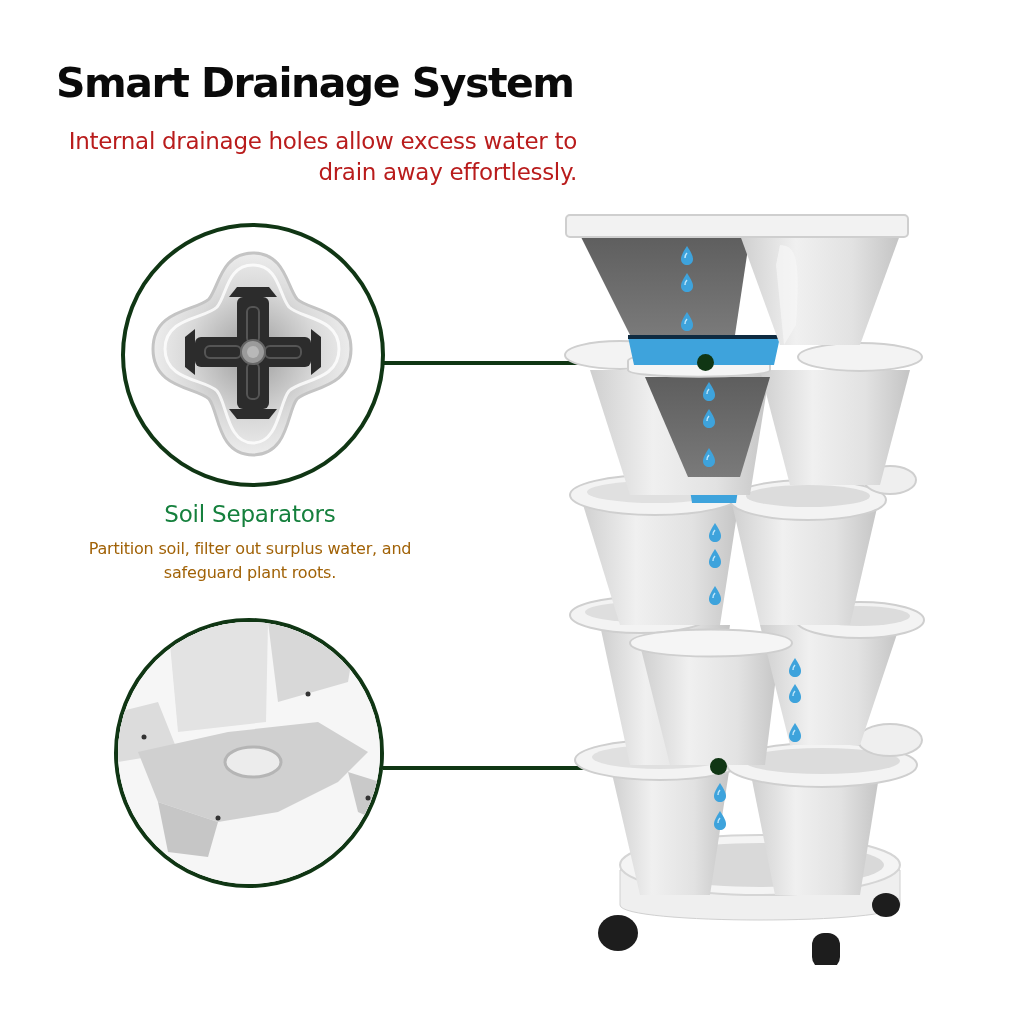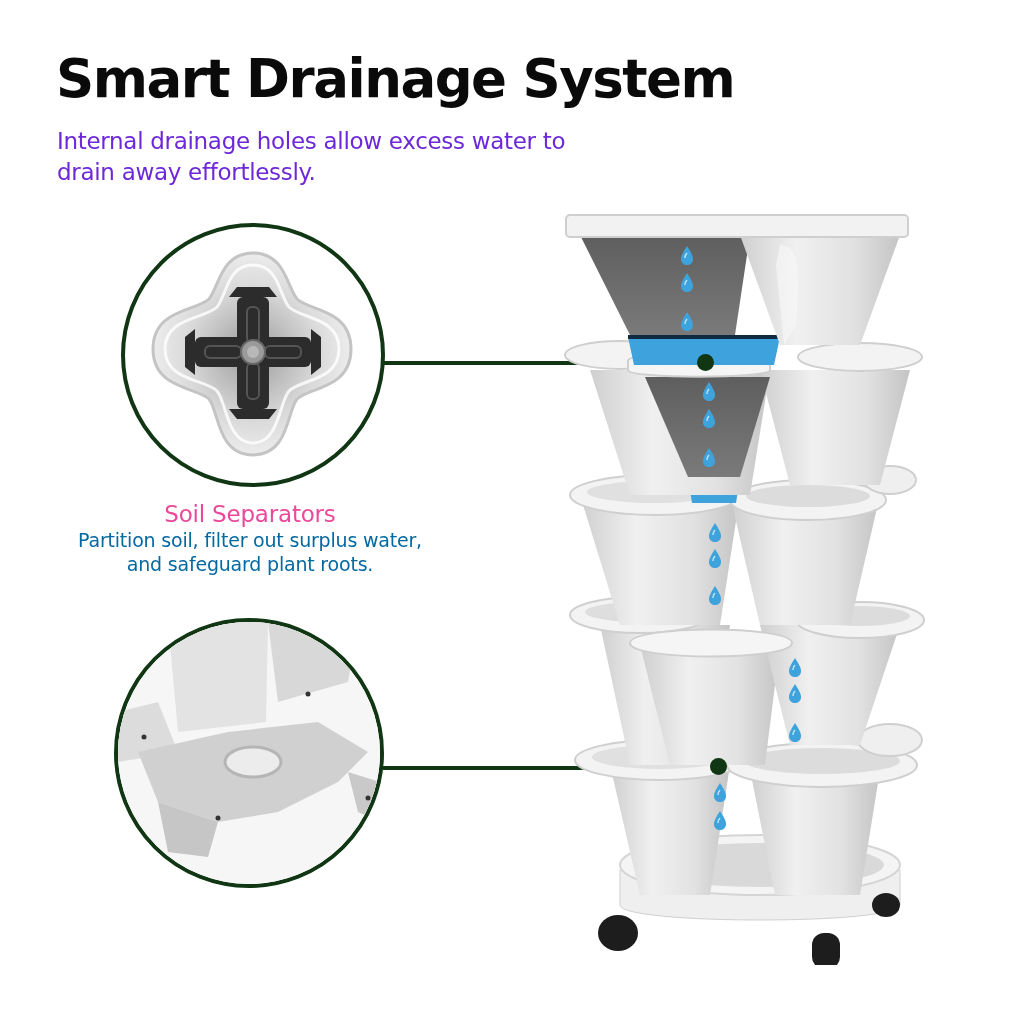--- a/index.html
+++ b/index.html
@@ -1,38 +1,38 @@
 <!DOCTYPE html>
 <html><head>
 <meta charset="utf-8">
 <style>
   html, body { margin: 0; padding: 0; background: #ffffff; }
   body { width: 1024px; height: 1024px; position: relative; overflow: hidden;
          font-family: "DejaVu Sans", "Liberation Sans", sans-serif; color: #111; }
-  .title { position: absolute; left: 56px; top: 52px; margin: 0;
-           font-family: "DejaVu Sans", sans-serif; font-weight: 700; font-size: 53px;
+  .title { position: absolute; left: 56px; top: 63px; margin: 0;
+           font-family: "DejaVu Sans", sans-serif; font-weight: 700; font-size: 41px;
            letter-spacing: -1.5px; color: #0a0a0a; line-height: 1; }
   .subtitle { position: absolute; left: 57px; top: 126px; width: 520px; margin: 0;
               font-family: "DejaVu Sans", sans-serif; font-size: 23px; line-height: 31px;
-              color: #6d28d9; font-weight: 400; letter-spacing: -0.3px; }
+              color: #b91c1c; font-weight: 400; letter-spacing: -0.3px; text-align: right; }
   .callout-circle { position: absolute; width: 264px; height: 264px; border-radius: 50%;
                     border: 4px solid #103614; box-sizing: border-box; overflow: hidden; background: #fff; }
   .circle-1 { left: 121px; top: 223px; }
   .circle-2 { left: 114px; top: 618px; width: 270px; height: 270px; }
   .callout-line { position: absolute; height: 4px; background: #103614; }
   .line-1 { left: 384px; top: 361px; width: 322px; }
   .line-2 { left: 383px; top: 766px; width: 336px; }
   .callout-dot { position: absolute; width: 17px; height: 17px; border-radius: 50%; background: #103614; }
   .dot-1 { left: 697px; top: 354px; }
   .dot-2 { left: 710px; top: 758px; }
   .feature { position: absolute; text-align: center; }
   .feature-1 { left: 60px; width: 380px; top: 500px; }
   .feature-2 { left: 50px; width: 400px; top: 895px; }
-  .feature-title { font-size: 23px; color: #ec4899; line-height: 28px; font-weight: 500; letter-spacing: -0.2px; }
-  .feature-desc { font-size: 19px; color: #0369a1; line-height: 24px; letter-spacing: -0.2px; }
+  .feature-title { font-size: 23px; color: #15803d; line-height: 28px; font-weight: 500; letter-spacing: -0.2px; }
+  .feature-desc { font-size: 16px; color: #a16207; line-height: 24px; letter-spacing: -0.2px; margin-top: 9px; }
   .tower { position: absolute; left: 560px; top: 205px; width: 370px; height: 760px; }
   svg { display: block; }
 </style>
 </head>
 <body>
 
 <h1 class="title">Smart Drainage System</h1>
 <p class="subtitle">Internal drainage holes allow excess water to drain away effortlessly.</p>
 
 <div class="callout-circle circle-1">

